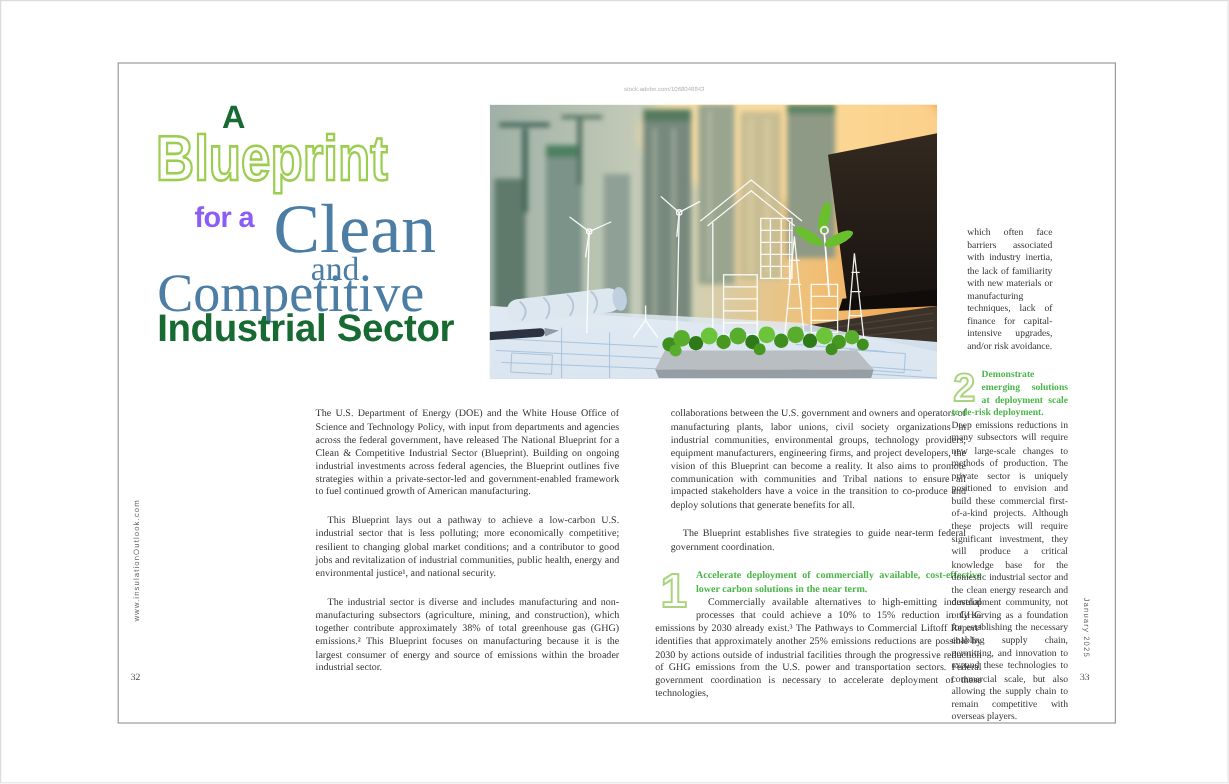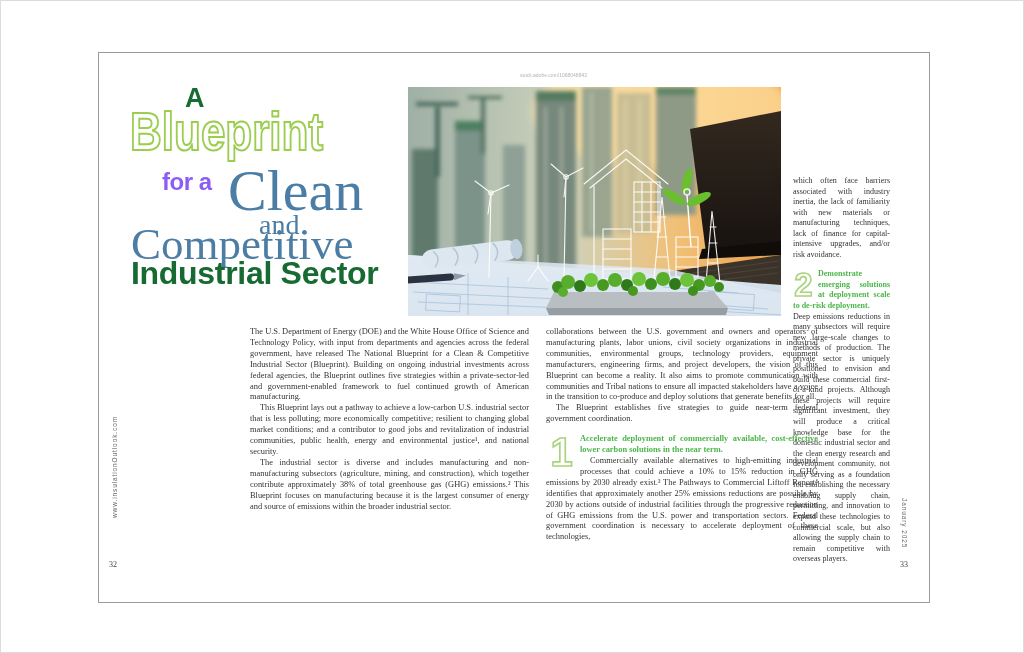--- a/index.html
+++ b/index.html
@@ -24,21 +24,21 @@
   .hl-industrial{left:130px;top:254px;font-size:32px;color:#176a31;letter-spacing:-.3px;}
 
   
   .photo{position:absolute;left:407px;top:86px;width:373px;height:229px;overflow:hidden;}
   .photo svg{display:block;width:100%;height:100%;}
   .credit{position:absolute;left:478px;top:71px;width:108px;text-align:right;
           font-family:"Liberation Sans",sans-serif;font-size:5px;color:#b3b3b3;}
 
   
   .col{position:absolute;text-align:justify;}
-  .col p{margin:0;}
+  .col p{margin:13px;}
   .col .indent{text-indent:10px;}
   .col1{left:249px;top:326px;width:279px;font-size:8.4px;line-height:10.9px;}
   .col2{left:545px;top:326px;width:272px;font-size:8.4px;line-height:10.9px;}
   .col3{left:792px;top:175px;width:97px;font-size:8px;line-height:10.55px;}
 
   .strategy{margin-top:9px;}
   .numeral{float:left;font-family:"Liberation Sans",sans-serif;font-weight:700;
            color:#fff;-webkit-text-stroke:1.6px #a9d37c;text-stroke:1.6px #a9d37c;
            font-size:40px;line-height:33px;width:27px;text-align:center;
            margin:2px 5px 0 2px;}

